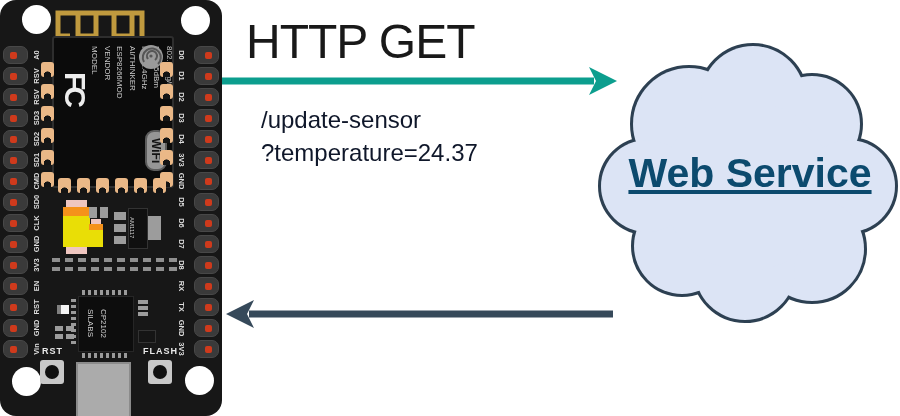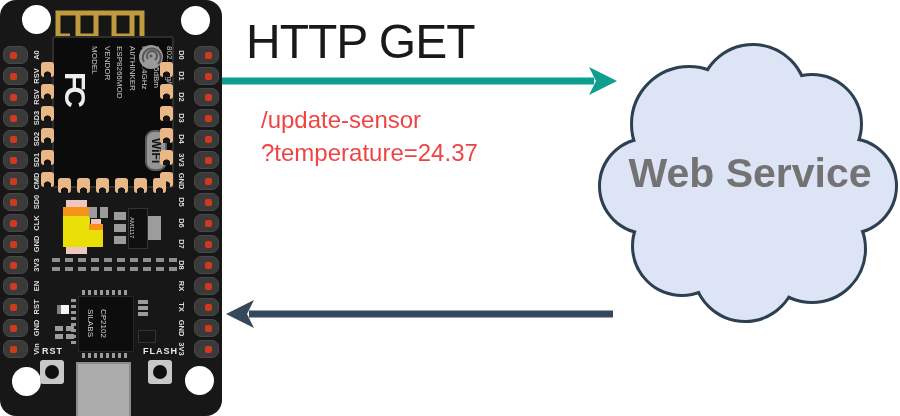--- a/index.html
+++ b/index.html
@@ -61,21 +61,21 @@
   .transistor{position:absolute;left:138px;top:330px;width:16px;height:11px;background:#151515;border:1px solid #333;}
   .btn-label{position:absolute;font-size:9px;font-weight:bold;color:#e8e8e8;letter-spacing:1px;}
   .tact-btn{position:absolute;width:24px;height:24px;background:#c8c8c8;border-radius:3px;}
   .tact-btn::after{content:"";position:absolute;left:5px;top:5px;width:14px;height:14px;border-radius:50%;background:#101010;}
   .usb{position:absolute;left:76px;top:362px;width:55px;height:54px;background:#ababab;border:2px solid #8b8b8b;border-bottom:none;box-sizing:border-box;}
 
   
   .big-label{position:absolute;color:#191919;font-size:48px;letter-spacing:-1px;}
   .http-get{left:246px;top:14px;}
   .http-response{left:245px;top:242px;}
-  .detail-text{position:absolute;color:#ef4444;font-size:24px;}
+  .detail-text{position:absolute;color:#0f172a;font-size:24px;}
   .request-details{left:261px;top:103px;line-height:33px;}
   .request-details .indent{}
   .status-line{left:263px;top:341px;}
 
   
   .cloud-wrap{position:absolute;left:597px;top:36px;width:303px;height:298px;}
   .cloud-text{position:absolute;left:608px;top:146px;width:284px;text-align:center;
               font-size:41px;font-weight:bold;line-height:1.35;color:#3b5265;}
 
   .arrow-layer{position:absolute;left:0;top:0;pointer-events:none;}
@@ -248,21 +248,21 @@
         <circle cx="156" cy="62" r="52"></circle>
       <circle cx="215" cy="88" r="48"></circle>
         <circle cx="252" cy="150" r="46"></circle>
       <circle cx="215" cy="213" r="52"></circle>
         <circle cx="148" cy="234" r="50"></circle>
       <circle cx="85" cy="210" r="48"></circle>
         <circle cx="50" cy="150" r="46"></circle>
       <circle cx="150" cy="150" r="85"></circle>
     </g>
   </svg>
-  <div class="cloud-text" style="color: #737373;">
+  <div class="cloud-text" style="color: #0c4a6e; text-decoration: underline;">
     <div>Web Service</div>
   </div>
 
   <svg class="arrow-layer" width="900" height="416">
     <line x1="222" y1="81" x2="594" y2="81" stroke-width="7" stroke="#0c9e8e"></line>
     <polygon points="617,81 589,67 596,81 589,95" fill="#0c9e8e"></polygon>
     <line x1="613" y1="314" x2="249" y2="314" stroke-width="7" stroke="#36495a"></line>
     <polygon points="226,314 254,300 247,314 254,328" fill="#36495a"></polygon>
   </svg>
 

